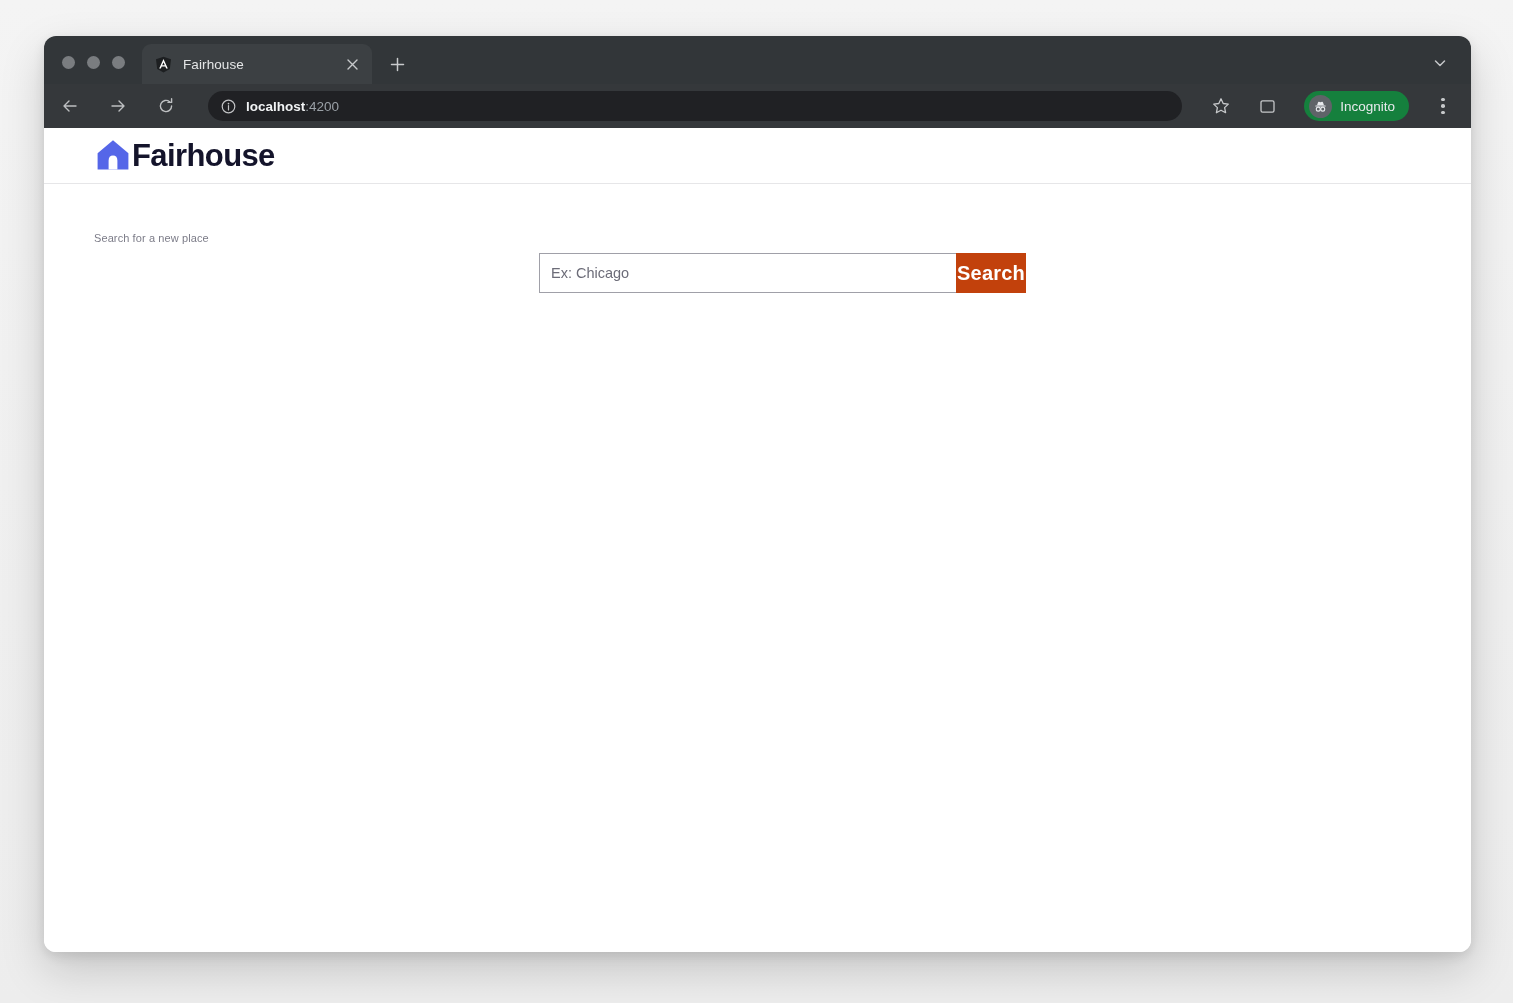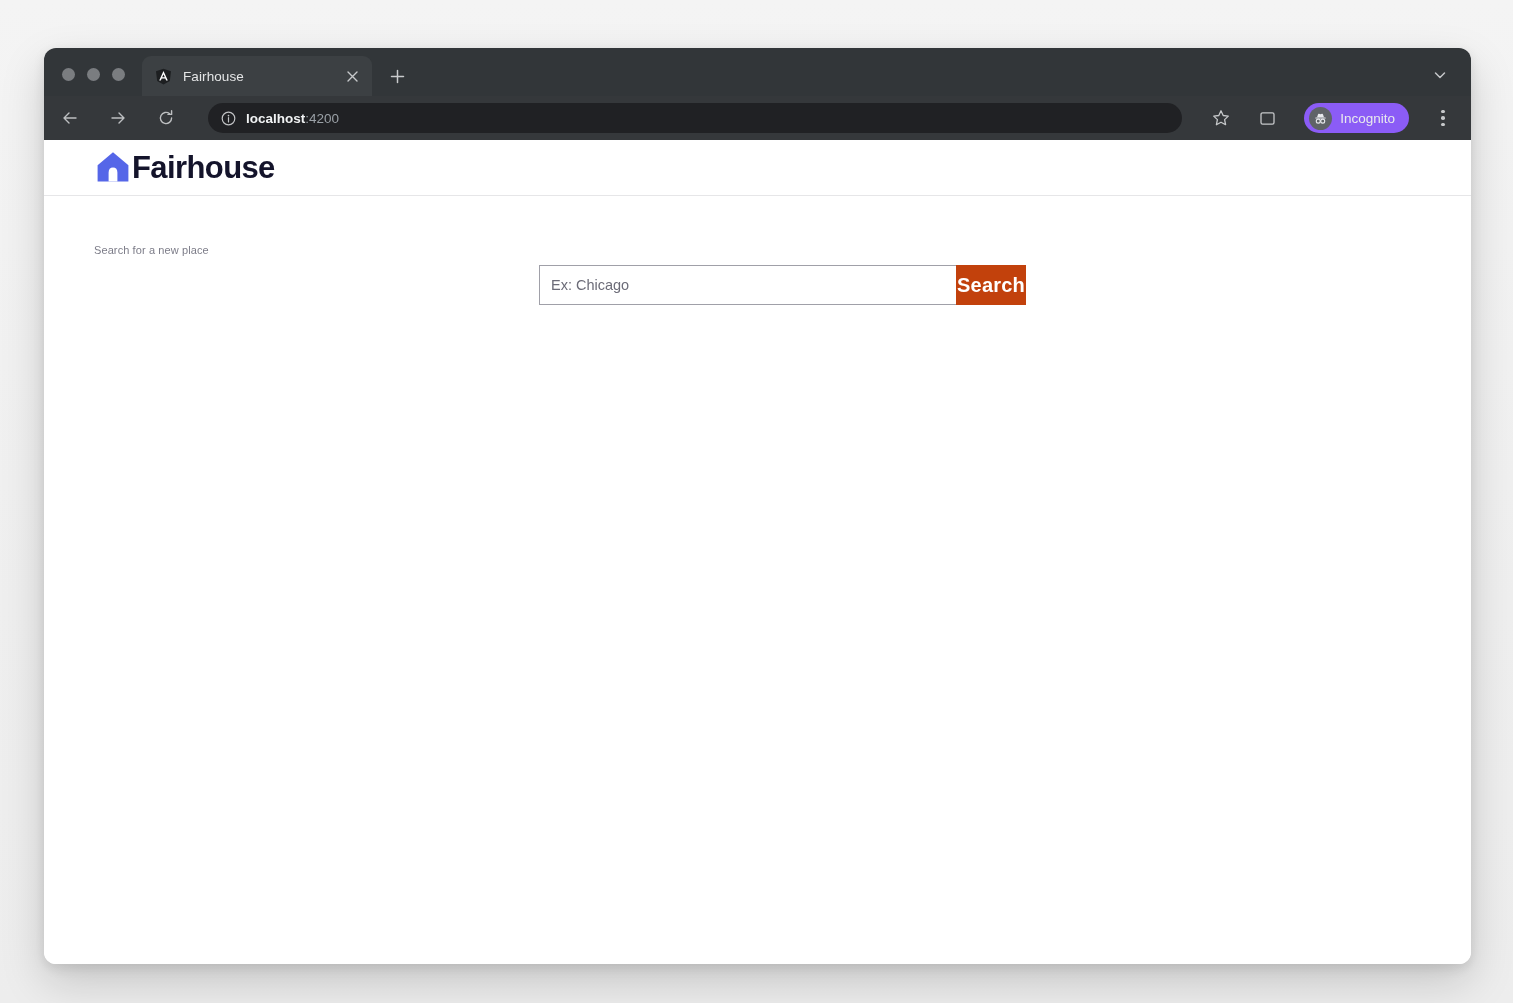--- a/index.html
+++ b/index.html
@@ -18,21 +18,21 @@
     position: relative;
     width: 1513px;
     height: 1003px;
     background: linear-gradient(180deg, #f4f4f4 0%, #efefef 60%, #ededed 100%);
   }
 
   
   #browser-window {
     position: absolute;
     left: 44px;
-    top: 48px;
+    top: 36px;
     width: 1427px;
     height: 916px;
     border-radius: 12px;
     overflow: hidden;
     background: #fff;
     box-shadow: 0 18px 44px rgba(0,0,0,0.17), 0 4px 12px rgba(0,0,0,0.10);
   }
 
   
   .tab-strip {
@@ -151,21 +151,21 @@
 
   .tool-icon {
     width: 30px; height: 30px;
     display: flex; align-items: center; justify-content: center;
     border-radius: 50%;
     color: #c6c8ca;
     flex: 0 0 auto;
   }
   .incognito-chip {
     height: 30px;
-    background: #8b5cf6;
+    background: #15803d;
     border-radius: 16px;
     display: flex;
     align-items: center;
     gap: 8px;
     padding: 0 14px 0 5px;
     margin-left: 6px;
     flex: 0 0 auto;
   }
   .incognito-avatar {
     width: 23px; height: 23px;

